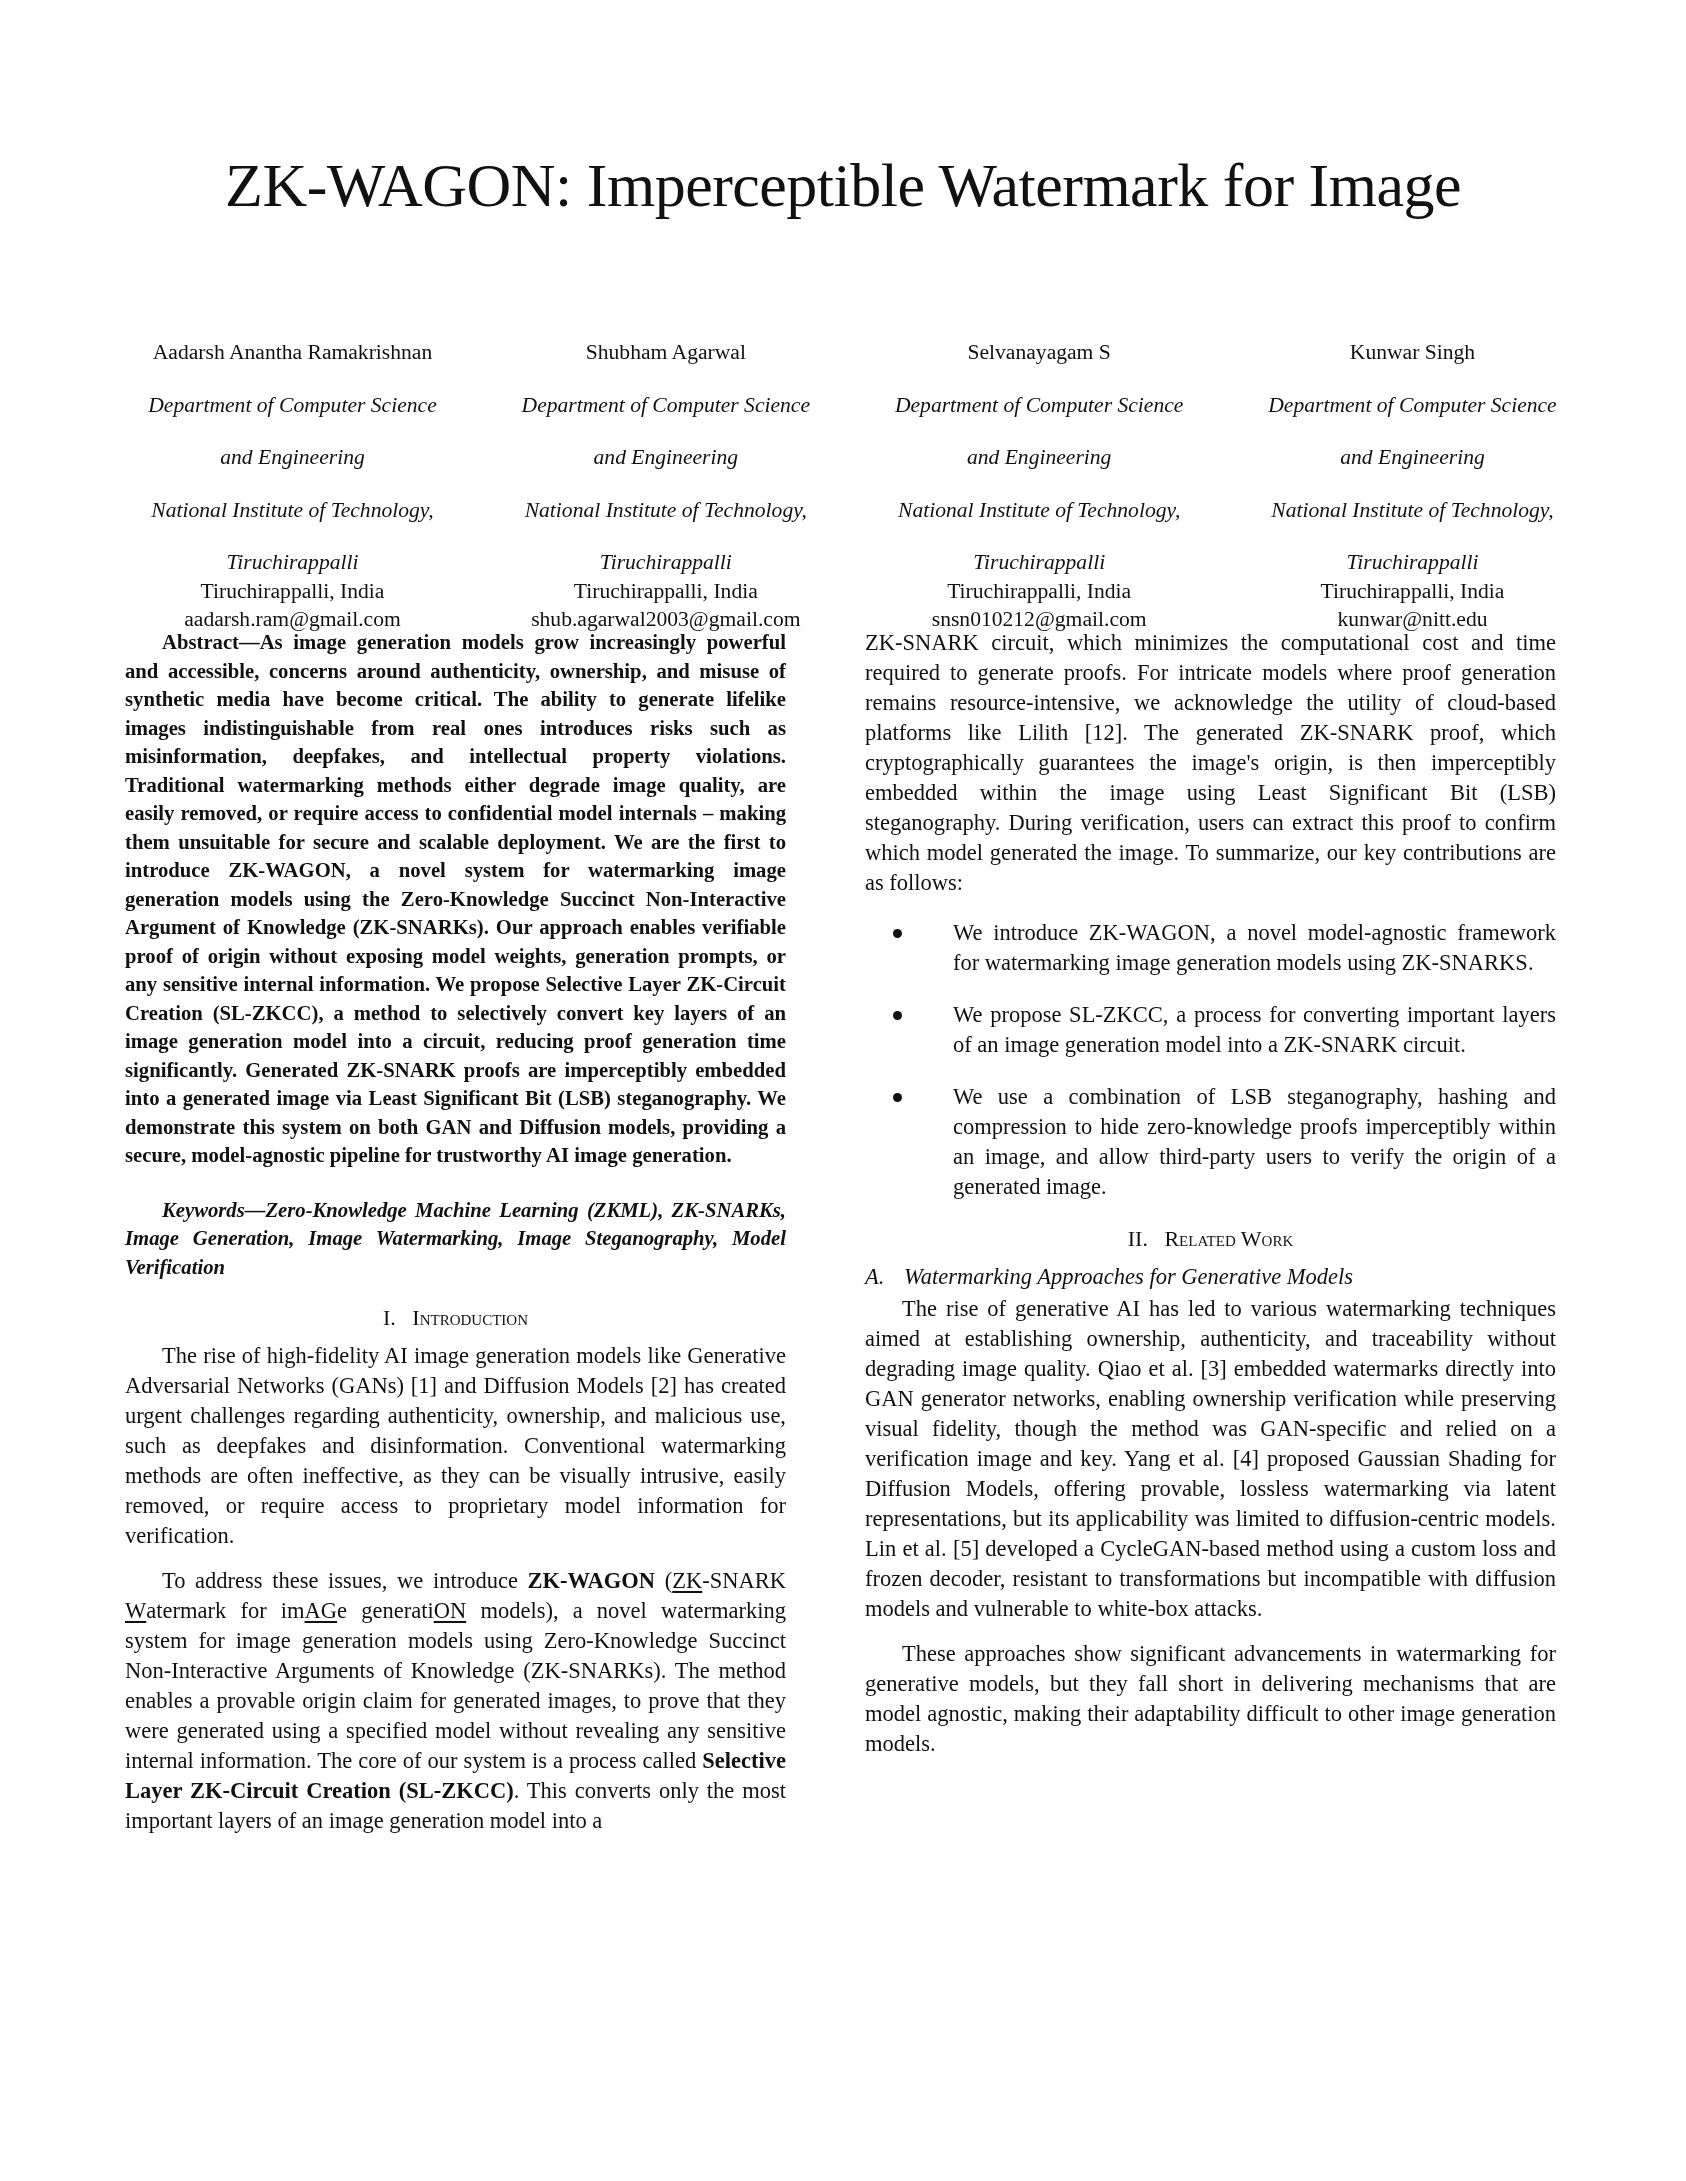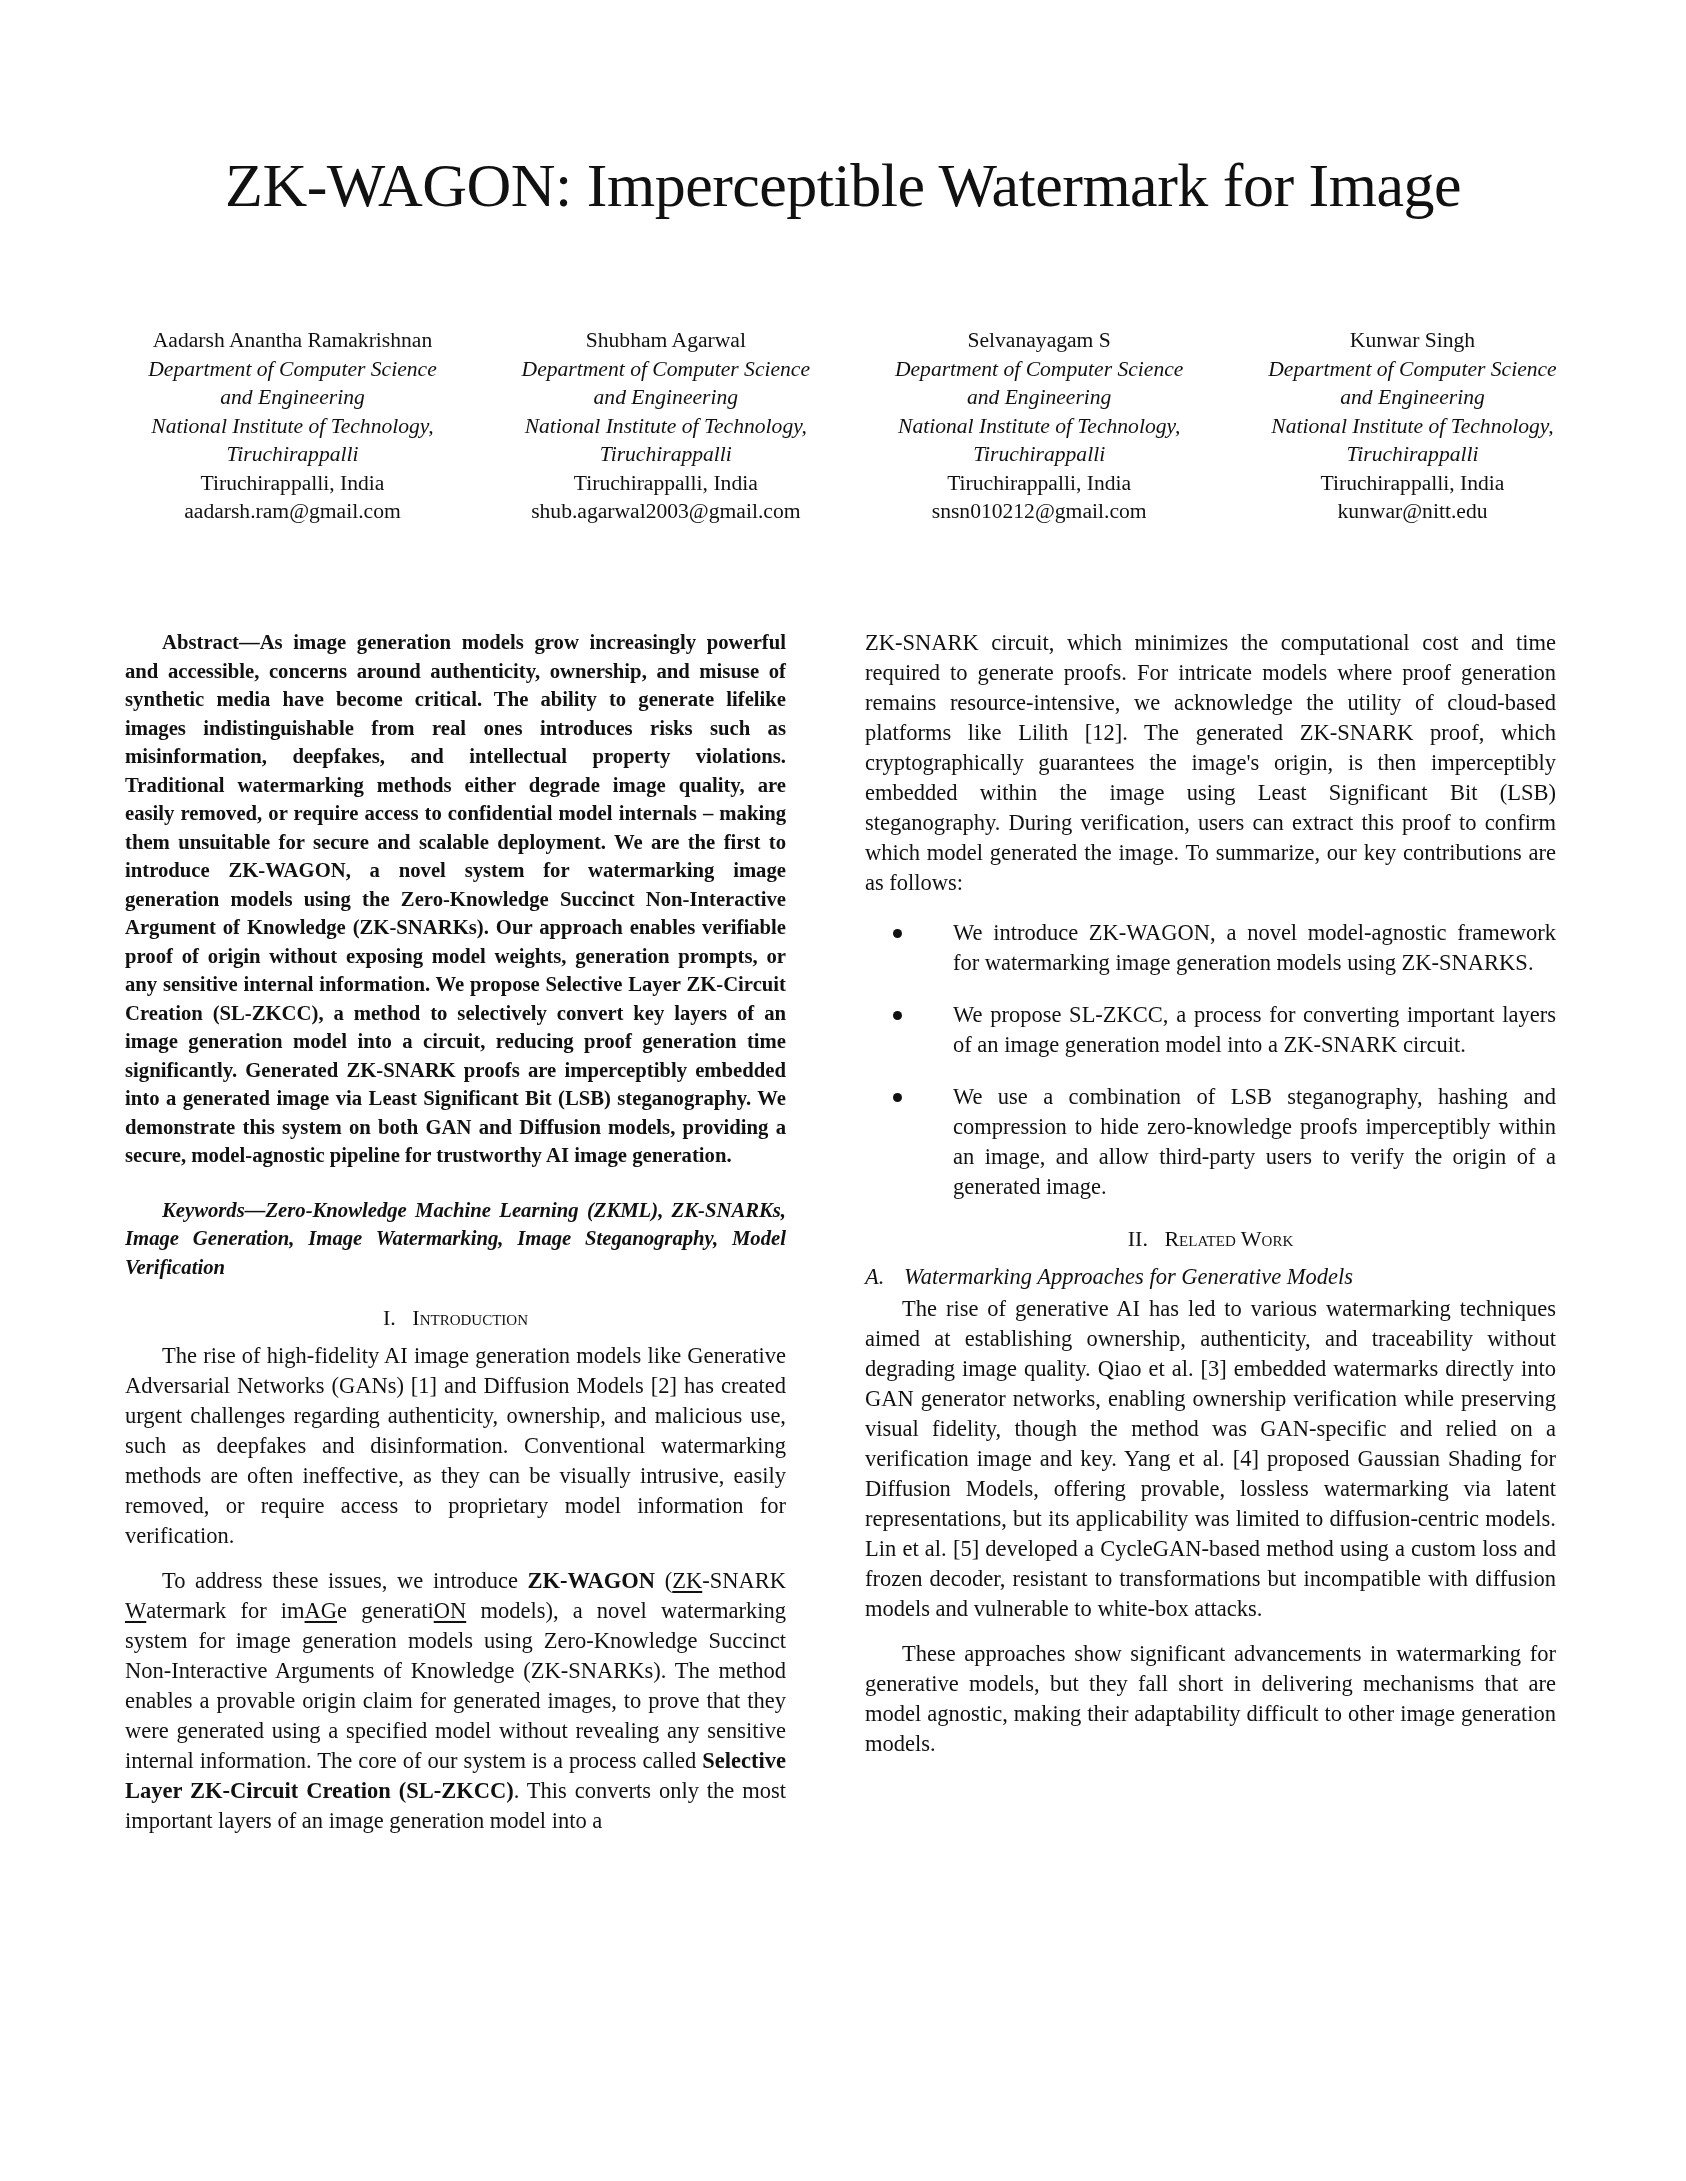--- a/index.html
+++ b/index.html
@@ -6,27 +6,27 @@
     body {
       width: 1686px; height: 2182px; position: relative; overflow: hidden;
       font-family: "Liberation Serif", "DejaVu Serif", serif; color: #111;
     }
     .title {
       position: absolute; left: 92px; width: 1502px; top: 149px;
       text-align: center; font-size: 62px; line-height: 73px; font-weight: normal;
       letter-spacing: -0.5px; margin: 0;
     }
     .authors {
-      position: absolute; top: 326px; left: 118px; width: 1469px;
+      position: absolute; top: 338px; left: 118px; width: 1469px;
       display: flex; justify-content: space-between;
     }
     .author {
       width: 349px; text-align: center; font-size: 21.6px; line-height: 28.5px;
     }
-    .author .aff { font-style: italic; }
+    .author .aff { font-style: italic; margin-top: 24px; }
     .col {
       position: absolute; width: 661px; font-size: 22.5px; line-height: 30px;
       text-align: justify;
     }
     .col-left { left: 125px; top: 628px; }
     .col-right { left: 865px; top: 628px; width: 691px; }
     p { margin: 0; }
     .abstract { font-weight: bold; font-size: 20.7px; line-height: 28.5px; text-indent: 37px; }
     .abstract .lbl { }
     .keywords { font-weight: bold; font-style: italic; font-size: 20.7px; line-height: 28.5px; text-indent: 37px; margin-top: 26px; }

